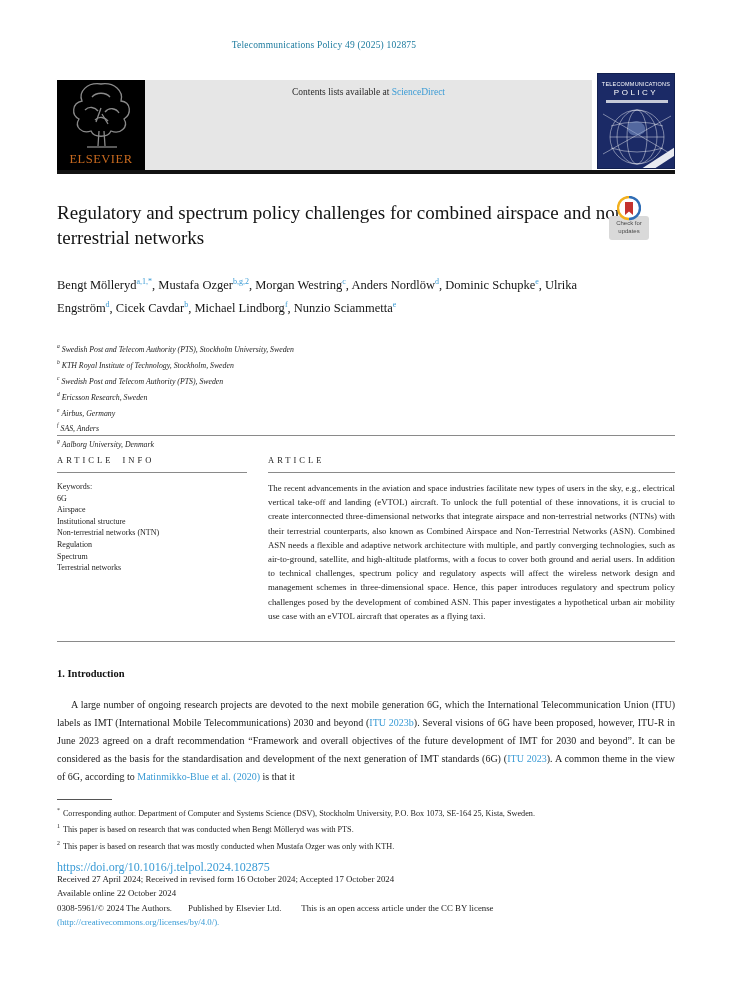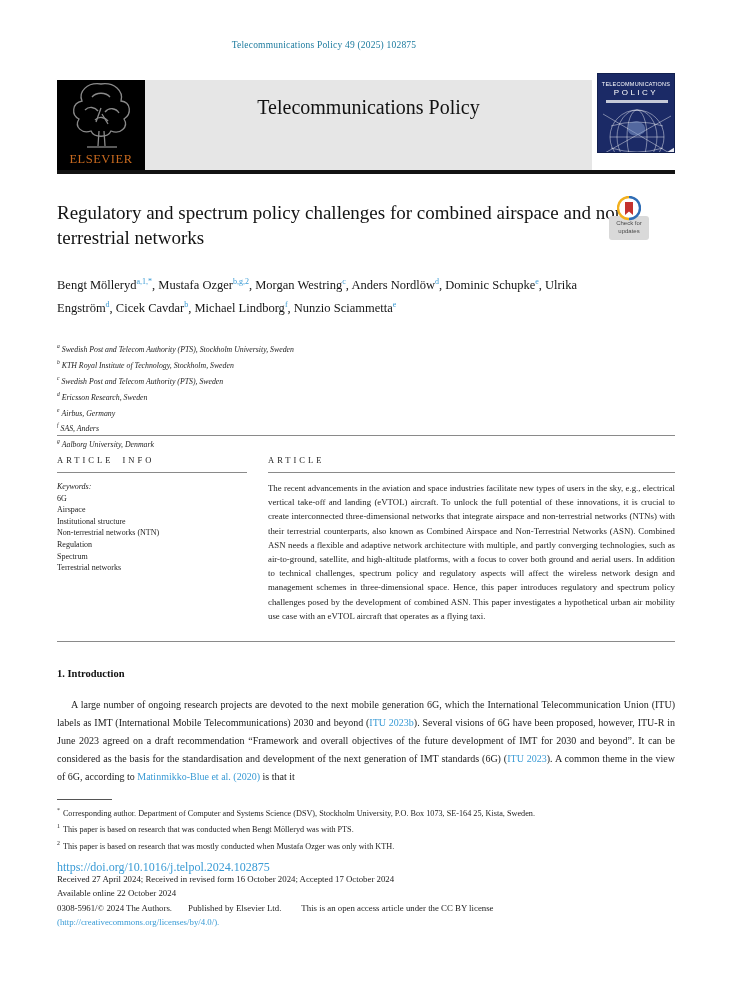--- a/index.html
+++ b/index.html
@@ -27,21 +27,21 @@
   .banner {
     top:80px; left:145px; width:447px; height:90px; background:#e6e6e6;
     text-align:center; padding-top:7px;
   }
   .banner-line1 { font-size:9.5px; color:#2a2a2a; }
   .banner-title { font-size:20px; color:#111; margin-top:9px; }
   .banner-line3 { font-size:9.5px; margin-top:11px; font-family:"Liberation Sans", sans-serif; color:#333; }
   a.link, .link { color:#3a9bd5; text-decoration:none; cursor:pointer; }
 
   .cover {
-    top:73px; left:597px; width:78px; height:80px; background:#1b2a66;
+    top:73px; left:597px; width:78px; height:96px; background:#1b2a66;
     overflow:hidden; border:1px solid #12204f;
   }
   .cover-text { position:absolute; width:100%; text-align:center; color:#fff; font-family:"Liberation Sans", sans-serif; }
   .cover-line1 { top:7px; font-size:5.5px; letter-spacing:.2px; }
   .cover-line2 { top:14px; font-size:8px; letter-spacing:2.5px; }
   .cover-rule { position:absolute; top:26px; left:8px; width:62px; height:3px; background:rgba(255,255,255,.75); }
 
   .thick-rule { top:170px; left:57px; width:618px; height:4px; background:#121212; }
 
   
@@ -65,21 +65,21 @@
   .sec-top-rule { top:435px; left:57px; width:618px; }
   .col-rule-left { top:472px; left:57px; width:190px; }
   .col-rule-right { top:472px; left:268px; width:407px; }
   .sec-bottom-rule { top:641px; left:57px; width:618px; }
 
   .col-header { font-size:8.5px; letter-spacing:3px; word-spacing:4px; color:#222; }
   .info-header { top:455px; left:57px;text-align:right; }
   .abstract-header { top:455px; left:268px; }
 
   .keywords { top:481px; left:57px; width:190px; font-size:8px; line-height:11.6px; color:#222; }
-  .keywords-label { font-style:italic; }
+  .keywords-label { }
   .abstract-text {
     top:481px; left:268px; width:407px;
     font-size:8.8px; line-height:14.2px; text-align:justify; color:#1d1d1d;
   }
 
   
   .intro-heading { top:668px; left:57px; font-size:10.5px; font-weight:bold; color:#111; }
   .intro-para {
     top:696px; left:57px; width:618px;
     font-size:10px; line-height:18px; text-align:justify; text-indent:14px; color:#1b1b1b;
@@ -113,21 +113,23 @@
       <path d="M30 40 C34 36 40 37 43 41"></path>
       <path d="M34 51 L33 66 M39 51 L40 66"></path>
       <path d="M36 28 L31 42 M37 34 L43 44"></path>
       <path d="M22 67 H52"></path>
     </g>
   </svg>
   <span class="elsevier-word">ELSEVIER</span>
 </div>
 
 <div class="abs banner">
-  <div class="banner-title">Telecommunications Policy</div>
+  <div class="banner-line1">
+    <span>Contents lists available at </span><span class="link">ScienceDirect</span>
+  </div>
 </div>
 
 <div class="abs cover">
   <span class="cover-text cover-line1">TELECOMMUNICATIONS</span>
   <span class="cover-text cover-line2">POLICY</span>
   <div class="cover-rule"></div>
   <svg width="78" height="66" viewBox="0 0 78 66" style="position:absolute; top:30px; left:0;">
     <g fill="none" stroke="rgba(255,255,255,0.55)" stroke-width="0.8">
       <circle cx="39" cy="33" r="27"></circle>
       <ellipse cx="39" cy="33" rx="10" ry="27"></ellipse>

